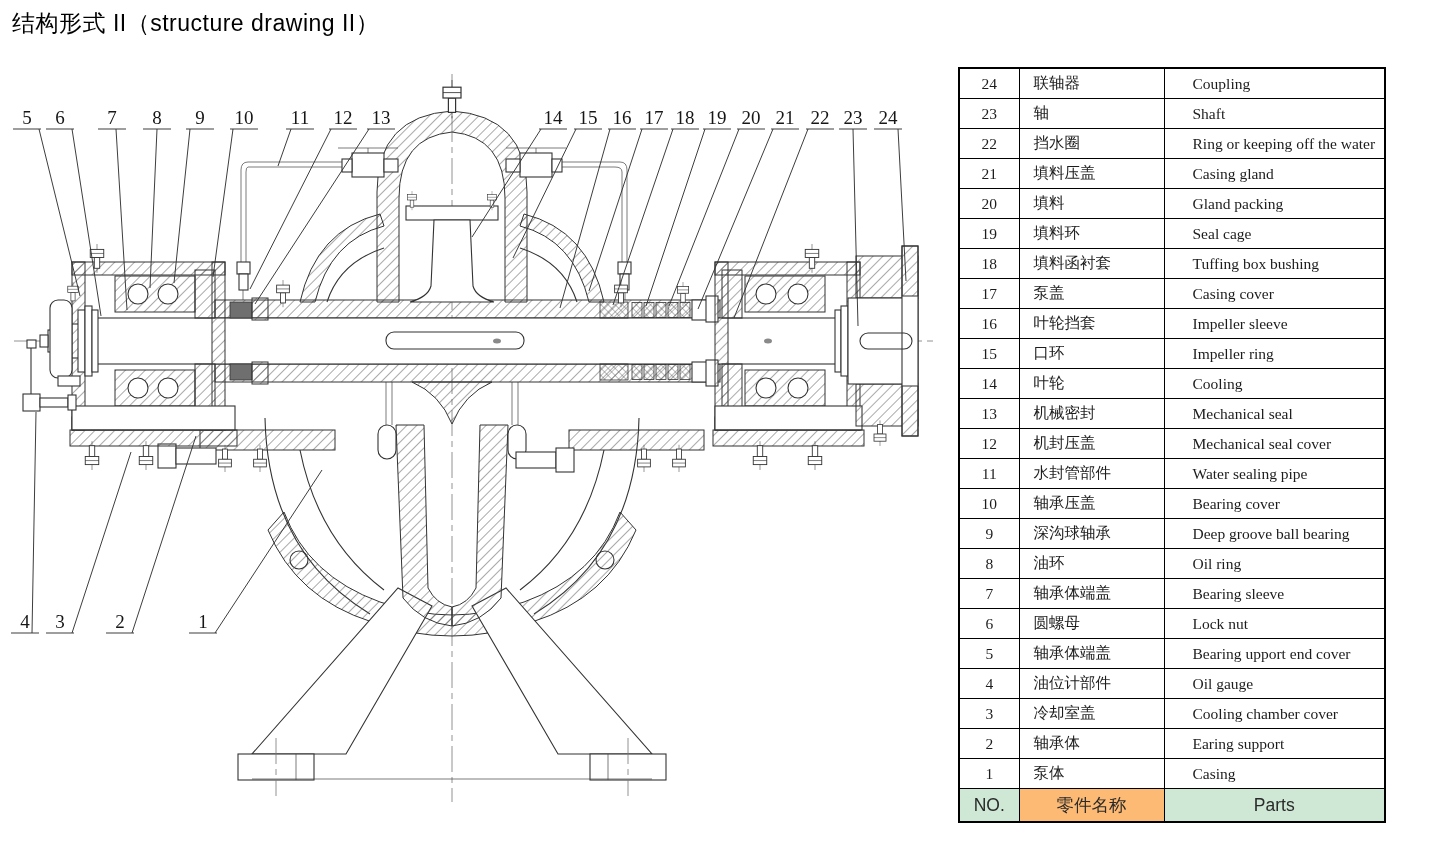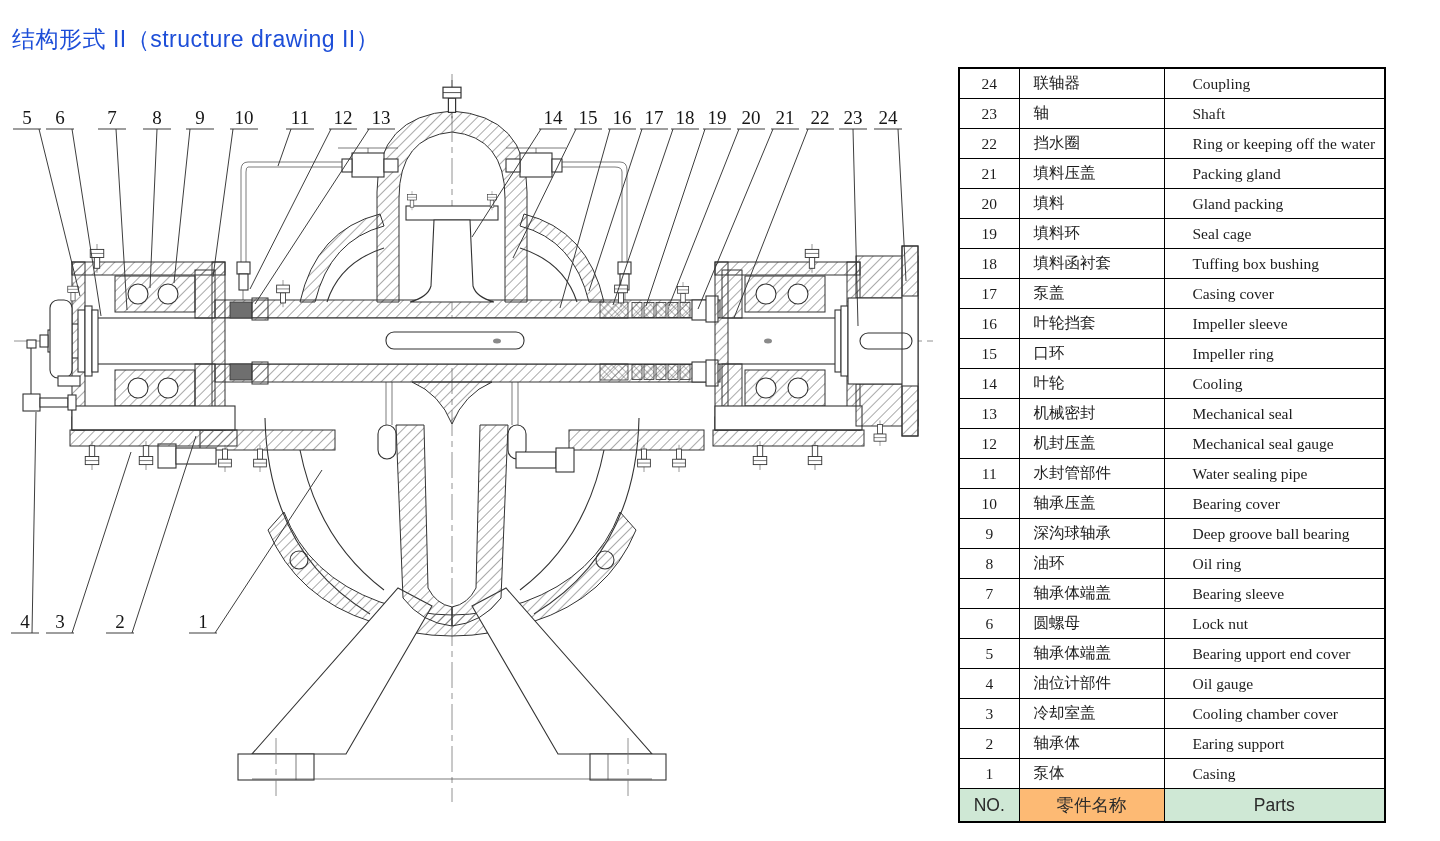--- a/index.html
+++ b/index.html
@@ -1,18 +1,18 @@
 <!DOCTYPE html>
 <html><head>
 <meta charset="utf-8">
 <style>
   html,body{margin:0;padding:0;background:#fff;}
   body{width:1440px;height:841px;position:relative;overflow:hidden;
        font-family:"Liberation Sans",sans-serif;}
-  .page-title{position:absolute;left:12px;top:24px;font-size:23px;color:#1d4ed8;
+  .page-title{position:absolute;left:12px;top:8px;font-size:23px;color:#000000;
        letter-spacing:.5px;font-family:"Liberation Sans",sans-serif;}
   svg.drawing{position:absolute;left:0;top:0;}
   
   .s{stroke:#333;stroke-width:1.1;fill:#fff;}
   .sn{stroke:#333;stroke-width:1.1;fill:none;}
   .thin{stroke:#444;stroke-width:.7;fill:none;}
   .h{stroke:#333;stroke-width:1;fill:url(#hatch);}
   .x{stroke:#333;stroke-width:.8;fill:url(#xhatch);}
   .dk{fill:#6f6f6f;stroke:#333;stroke-width:.8;}
   .cl{stroke:#777;stroke-width:.8;fill:none;stroke-dasharray:26 5 6 5;}
@@ -375,21 +375,21 @@
         <td class="c-en">Shaft</td>
       </tr>
       <tr>
         <td class="c-no">22</td>
         <td class="c-cn">挡水圈</td>
         <td class="c-en">Ring or keeping off the water</td>
       </tr>
       <tr>
         <td class="c-no">21</td>
         <td class="c-cn">填料压盖</td>
-        <td class="c-en">Packing gland</td>
+        <td class="c-en">Casing gland</td>
       </tr>
       <tr>
         <td class="c-no">20</td>
         <td class="c-cn">填料</td>
         <td class="c-en">Gland packing</td>
       </tr>
       <tr>
         <td class="c-no">19</td>
         <td class="c-cn">填料环</td>
         <td class="c-en">Seal cage</td>
@@ -420,21 +420,21 @@
         <td class="c-en">Cooling</td>
       </tr>
       <tr>
         <td class="c-no">13</td>
         <td class="c-cn">机械密封</td>
         <td class="c-en">Mechanical seal</td>
       </tr>
       <tr>
         <td class="c-no">12</td>
         <td class="c-cn">机封压盖</td>
-        <td class="c-en">Mechanical seal gauge</td>
+        <td class="c-en">Mechanical seal cover</td>
       </tr>
       <tr>
         <td class="c-no">11</td>
         <td class="c-cn">水封管部件</td>
         <td class="c-en">Water sealing pipe</td>
       </tr>
       <tr>
         <td class="c-no">10</td>
         <td class="c-cn">轴承压盖</td>
         <td class="c-en">Bearing cover</td>

